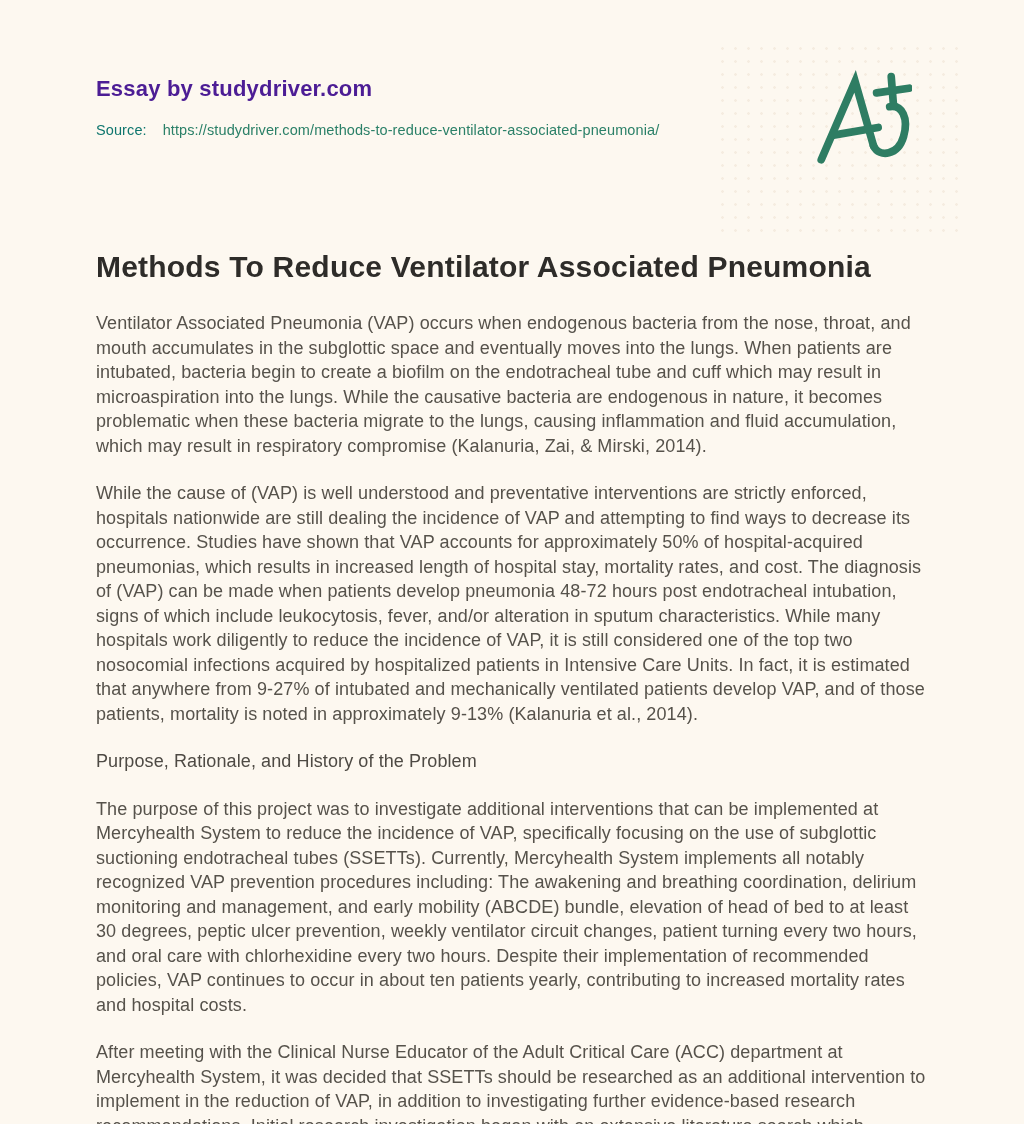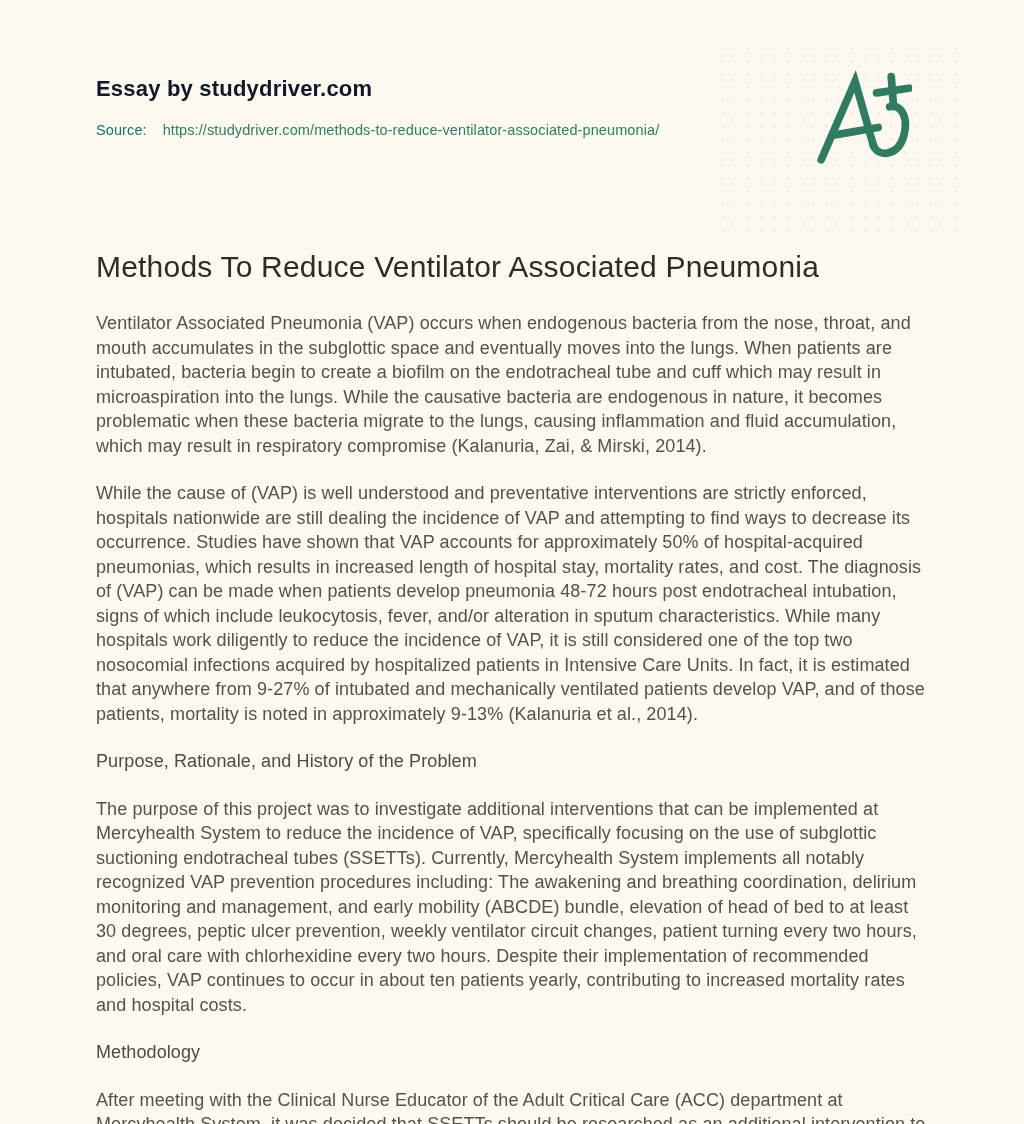--- a/index.html
+++ b/index.html
@@ -16,21 +16,21 @@
   .page {
     position: relative;
     width: 1024px;
     height: 1124px;
     padding: 76px 96px 0 96px;
   }
   
   .header-title {
     font-size: 22px;
     font-weight: bold;
-    color: #0f172a;
+    color: #4c1d95;
     letter-spacing: 0.2px;
   }
   .source-line {
     margin-top: 20px;
     font-size: 14.5px;
     letter-spacing: 0.1px;
   }
   .source-label {
     color: #0f766e;
     margin-right: 0;
@@ -58,21 +58,21 @@
     top: 64px;
     right: 112px;
     width: 100px;
     height: 110px;
   }
   .logo svg { width: 100%; height: 100%; }
   
   .essay-title {
     margin-top: 112px;
     font-size: 30px;
-    font-weight: normal;
+    font-weight: bold;
     color: #2e2c29;
     letter-spacing: 0.2px;
   }
   .essay-body { margin-top: 27px; width: 836px; }
   .essay-body p {
     font-size: 18px;
     line-height: 24.5px;
     color: #56524b;
     margin-bottom: 23px;
     letter-spacing: 0.1px;
@@ -117,19 +117,18 @@
 
     <div class="essay-body">
       <p>Ventilator Associated Pneumonia (VAP) occurs when endogenous bacteria from the nose, throat, and mouth accumulates in the subglottic space and eventually moves into the lungs. When patients are intubated, bacteria begin to create a biofilm on the endotracheal tube and cuff which may result in microaspiration into the lungs. While the causative bacteria are endogenous in nature, it becomes problematic when these bacteria migrate to the lungs, causing inflammation and fluid accumulation, which may result in respiratory compromise (Kalanuria, Zai, &amp; Mirski, 2014).</p>
 
       <p>While the cause of (VAP) is well understood and preventative interventions are strictly enforced, hospitals nationwide are still dealing the incidence of VAP and attempting to find ways to decrease its occurrence. Studies have shown that VAP accounts for approximately 50% of hospital-acquired pneumonias, which results in increased length of hospital stay, mortality rates, and cost. The diagnosis of (VAP) can be made when patients develop pneumonia 48-72 hours post endotracheal intubation, signs of which include leukocytosis, fever, and/or alteration in sputum characteristics. While many hospitals work diligently to reduce the incidence of VAP, it is still considered one of the top two nosocomial infections acquired by hospitalized patients in Intensive Care Units. In fact, it is estimated that anywhere from 9-27% of intubated and mechanically ventilated patients develop VAP, and of those patients, mortality is noted in approximately 9-13% (Kalanuria et al., 2014).</p>
 
       <p class="subheading">Purpose, Rationale, and History of the Problem</p>
 
       <p>The purpose of this project was to investigate additional interventions that can be implemented at Mercyhealth System to reduce the incidence of VAP, specifically focusing on the use of subglottic suctioning endotracheal tubes (SSETTs). Currently, Mercyhealth System implements all notably recognized VAP prevention procedures including: The awakening and breathing coordination, delirium monitoring and management, and early mobility (ABCDE) bundle, elevation of head of bed to at least 30 degrees, peptic ulcer prevention, weekly ventilator circuit changes, patient turning every two hours, and oral care with chlorhexidine every two hours. Despite their implementation of recommended policies, VAP continues to occur in about ten patients yearly, contributing to increased mortality rates and hospital costs.</p>
 
-      <p class="subheading">Methodology</p>
 
       <p>After meeting with the Clinical Nurse Educator of the Adult Critical Care (ACC) department at Mercyhealth System, it was decided that SSETTs should be researched as an additional intervention to implement in the reduction of VAP, in addition to investigating further evidence-based research recommendations. Initial research investigation began with an extensive literature search which consisted of various methods of VAP reduction including various ETT types and the importance of Registered Nurse (RN) continuing education (CE). A li</p>
     </div>
   </main>
 
 </div>
 
 </body></html>

